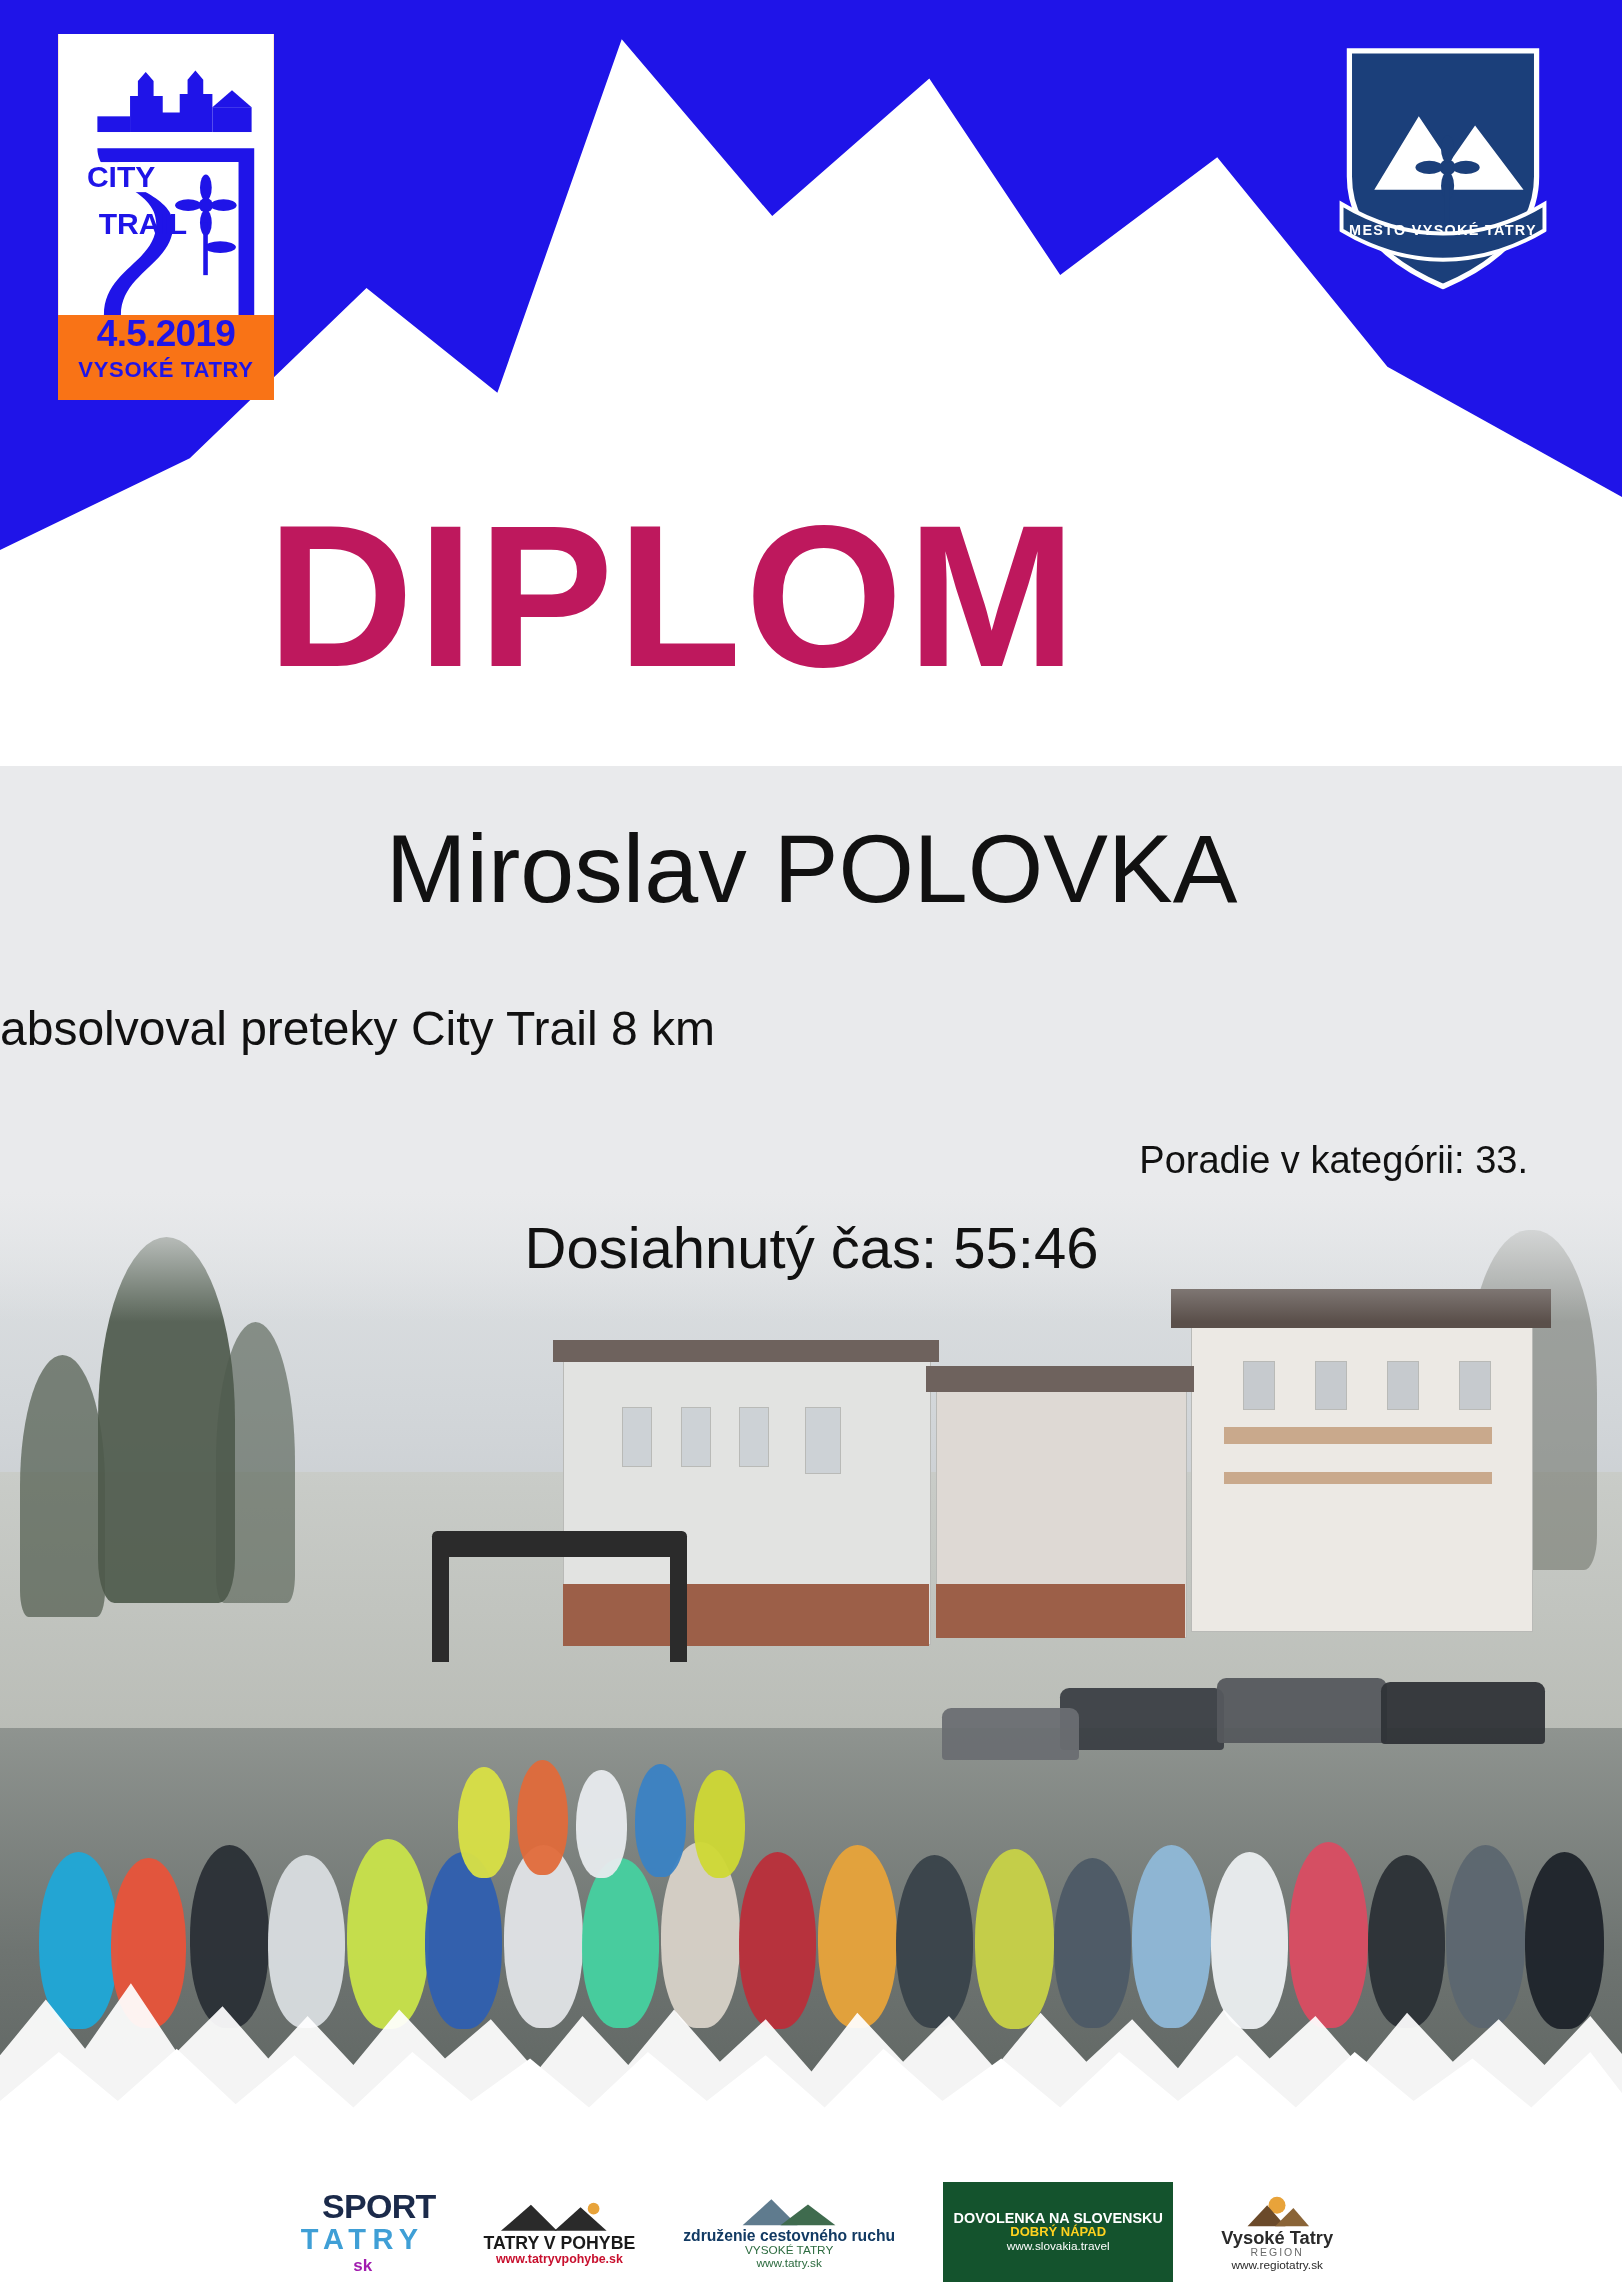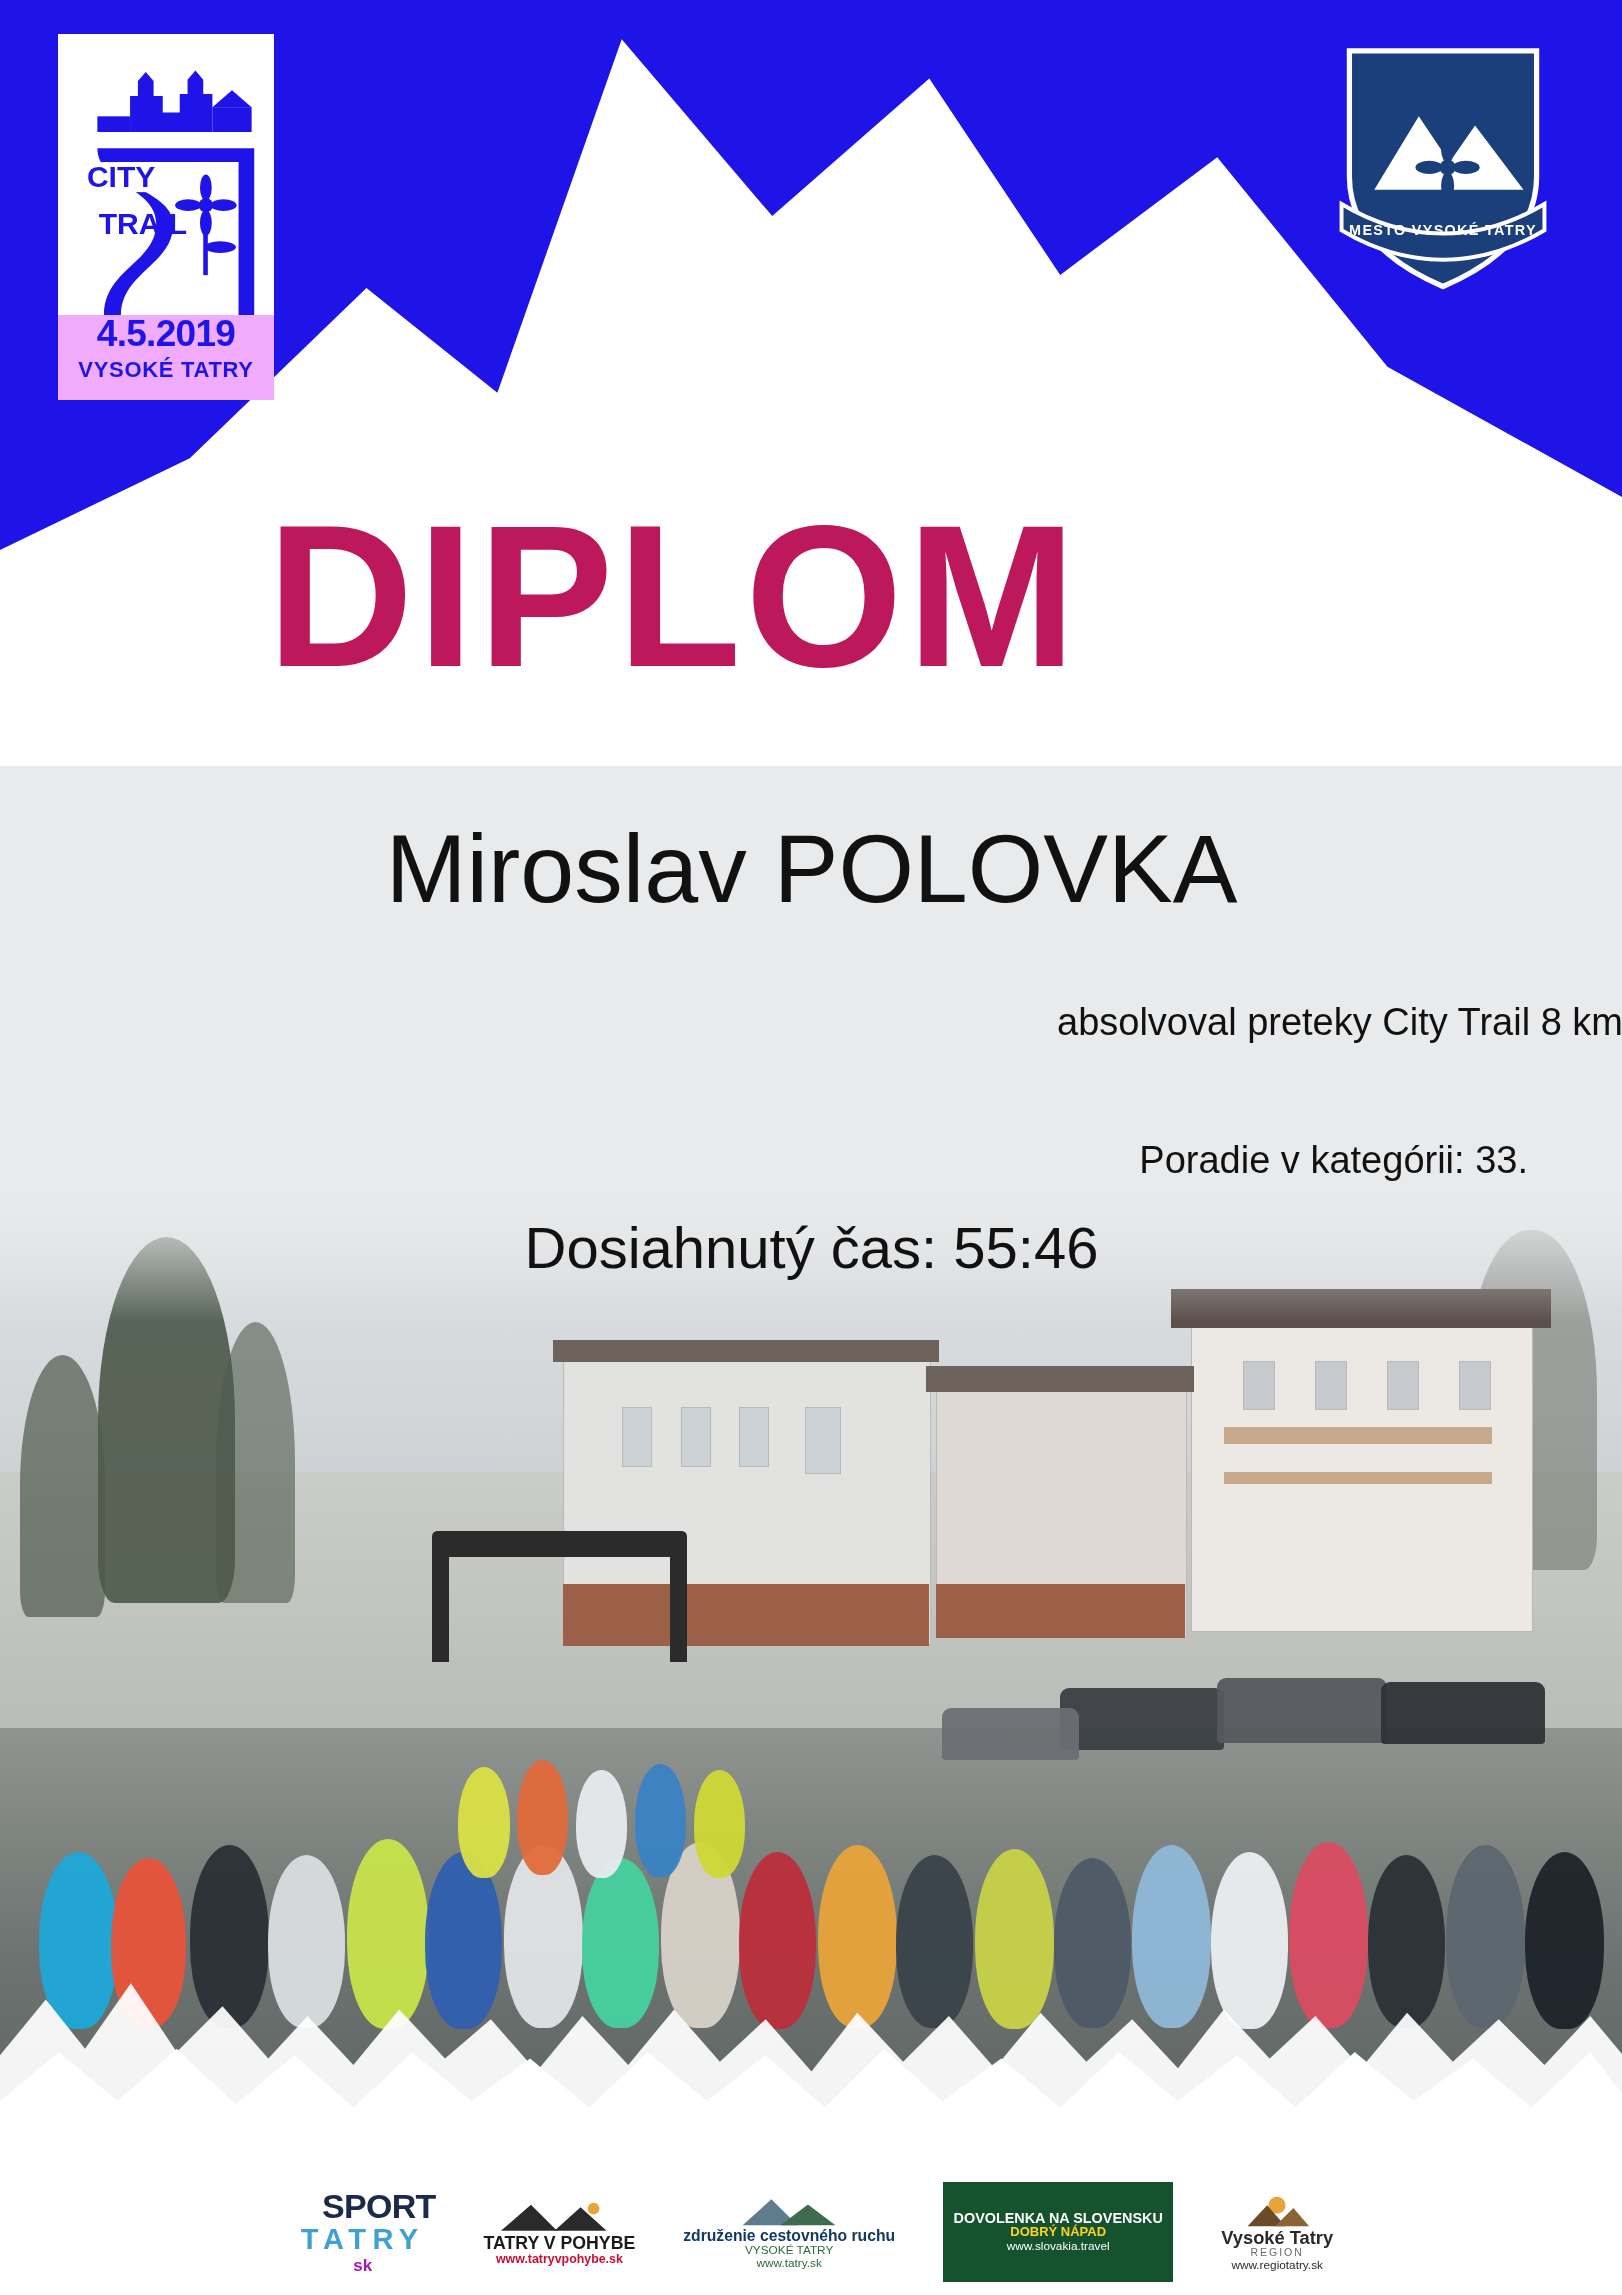--- a/index.html
+++ b/index.html
@@ -34,21 +34,21 @@
     height: 766px;
   }
 
   
   .citytrail-logo {
     position: absolute;
     left: 58px;
     top: 34px;
     width: 216px;
     height: 366px;
-    background: #f0abfc;
+    background: #f97316;
   }
   .ct-badge {
     position: absolute;
     left: 0; top: 0;
     width: 216px;
     height: 281px;
   }
   .ct-text {
     position: absolute;
     left: 0;
@@ -102,22 +102,22 @@
     text-align: center;
     font-size: 97px;
     color: #111111;
     line-height: 1.05;
   }
   .line1 {
     position: absolute;
     left: 0;
     top: 1001px;
     width: 1623px;
-    text-align: right;
-    font-size: 38px;
+    text-align: left;
+    font-size: 48px;
     color: #111111;
   }
   .line2 {
     position: absolute;
     left: 0;
     top: 1050px;
     width: 1623px;
     text-align: center;
     font-size: 38px;
     color: #111111;

